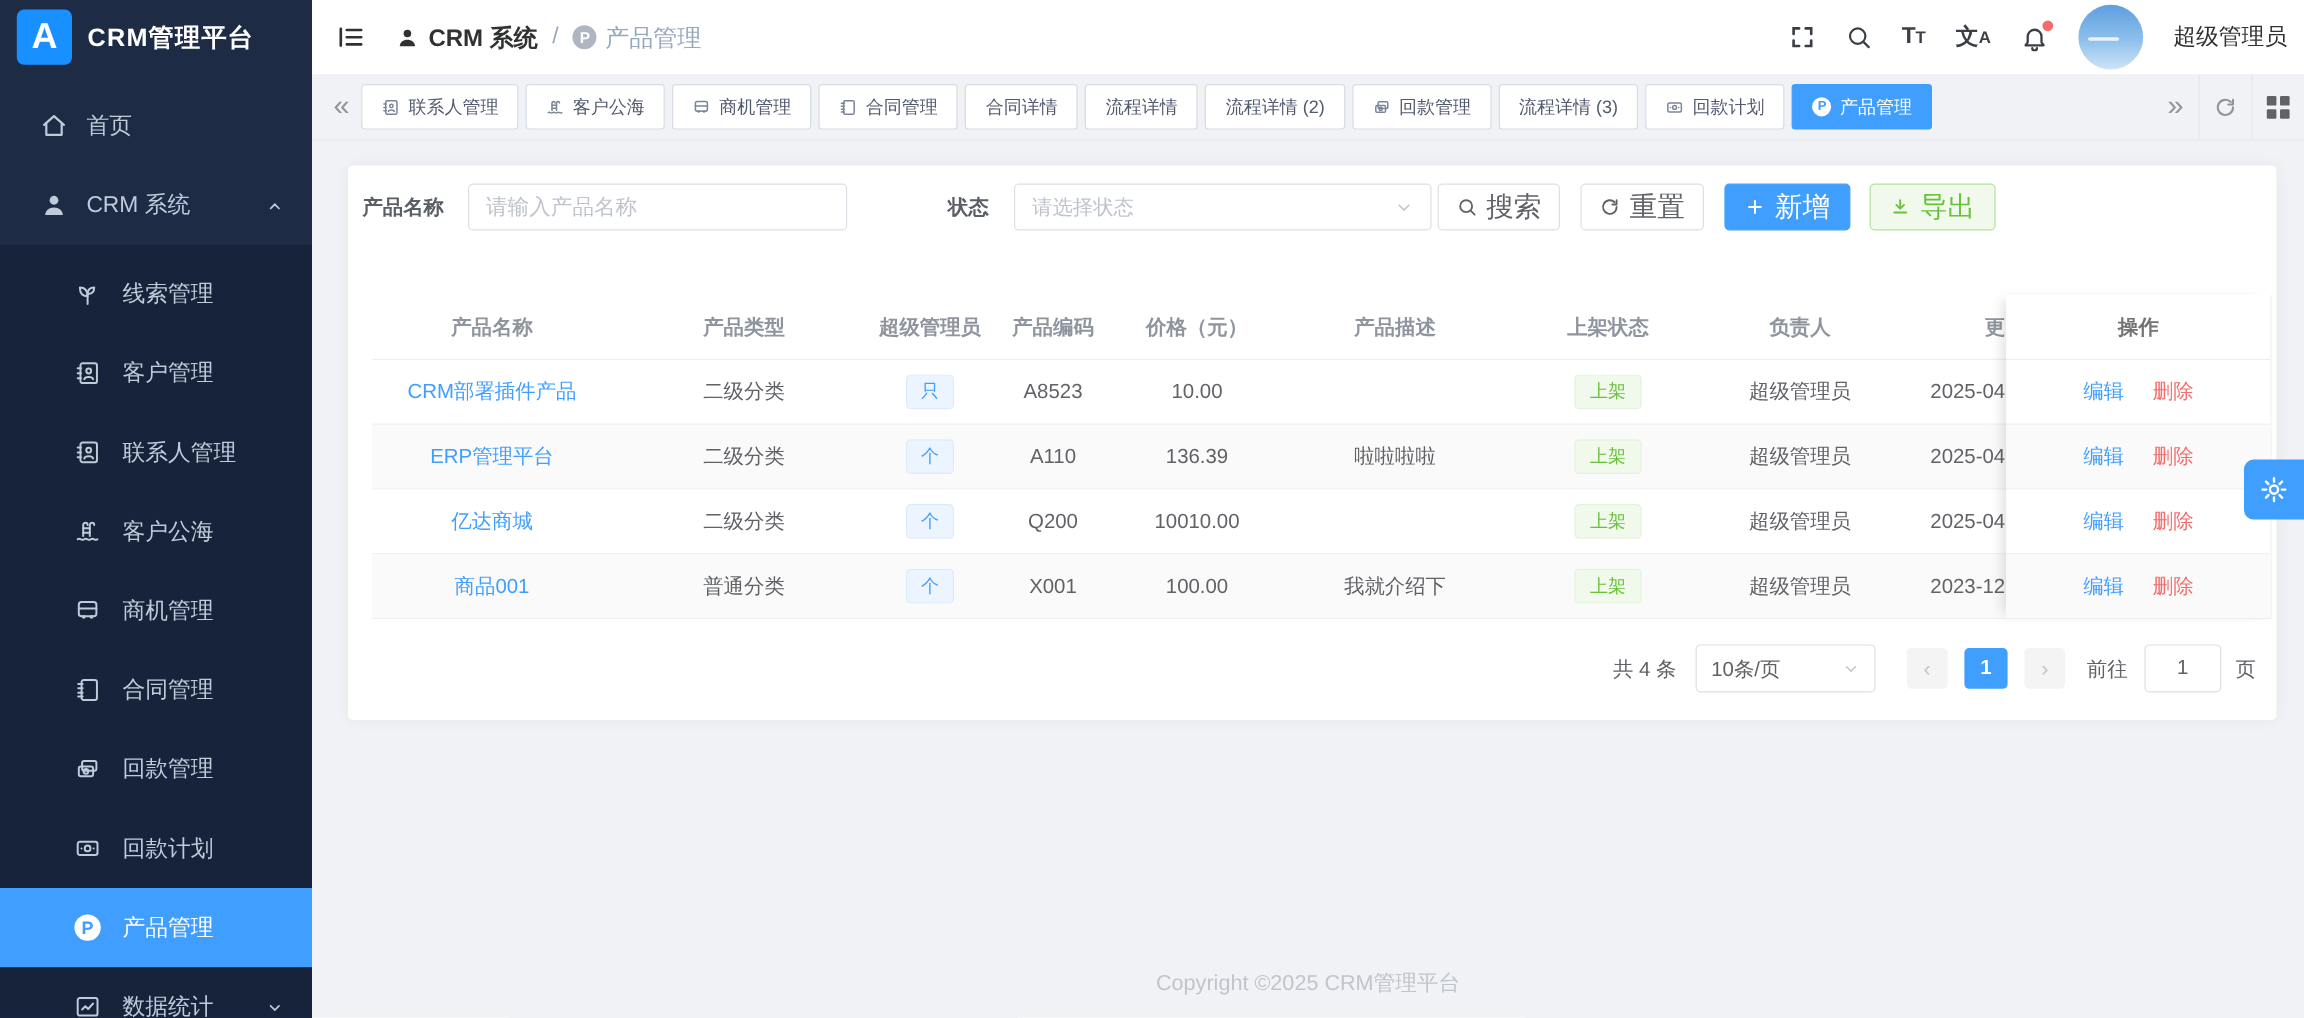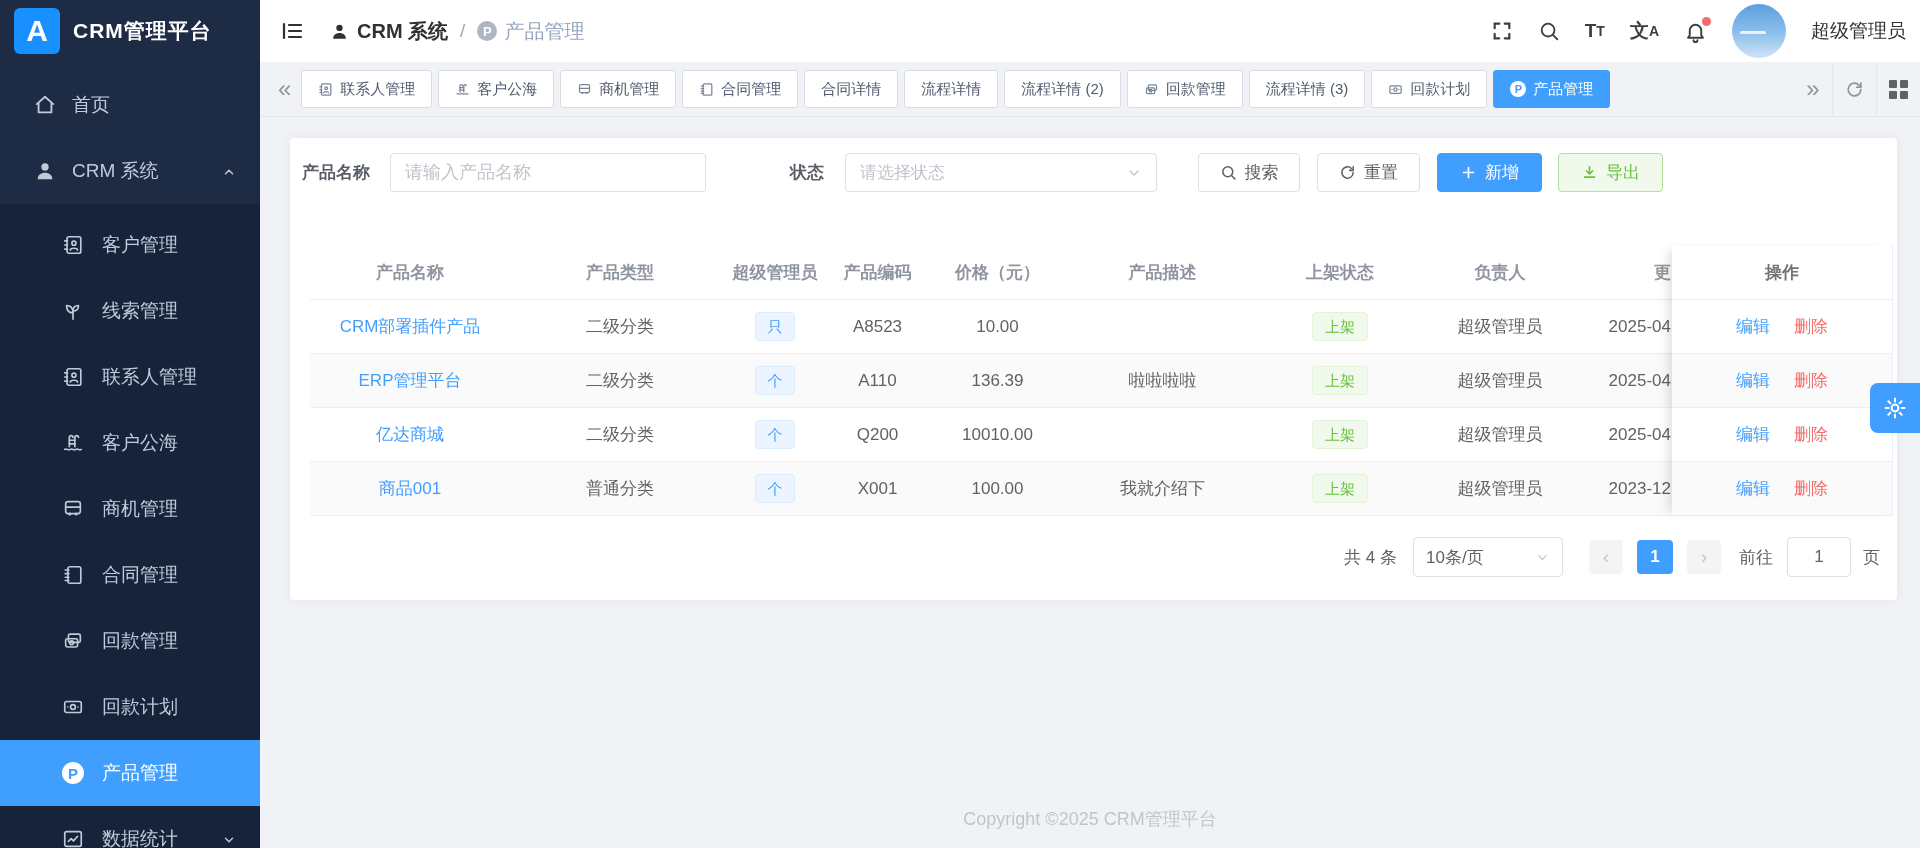--- a/index.html
+++ b/index.html
@@ -72,27 +72,27 @@
     box-shadow:0 0 12px rgba(0,0,0,.05); }
 
   
   .f-label { position:absolute; top:15px; height:39px; line-height:39px; font-weight:bold; color:#5a5e66; }
   .lbl-name { left:12px; }
   .lbl-status { left:500px; }
   .inp { position:absolute; top:15px; height:39px; border:1px solid #dcdfe6; border-radius:4px; background:#fff;
     font-size:18px; color:#3b82f6; padding:0 14px; font-family:inherit; }
   .inp::placeholder { color:#bfc4cc; }
   .inp-name { left:100px; width:316px; }
-  .sel { position:absolute; top:15px; left:555px; width:312px; height:39px; border:1px solid #dcdfe6; border-radius:4px;
+  .sel { position:absolute; top:15px; left:555px; width:348px; height:39px; border:1px solid #dcdfe6; border-radius:4px;
     background:#fff; display:flex; align-items:center; padding:0 14px; cursor:pointer; }
   .sel-text { color:#bfc4cc; flex:1; }
   .sel-caret { color:#c0c4cc; }
 
   .btn { position:absolute; top:15px; height:39px; border-radius:4px; border:1px solid #dcdfe6; background:#fff;
-    color:#606266; font-size:17px; display:flex; align-items:center; justify-content:center; gap:8px; cursor:pointer; font-family:inherit; }
+    color:#606266; font-size:23px; display:flex; align-items:center; justify-content:center; gap:8px; cursor:pointer; font-family:inherit; }
   .btn-search { left:908px; width:102px; }
   .btn-reset { left:1027px; width:103px; }
   .btn-add { left:1147px; width:105px; background:#409eff; border-color:#409eff; color:#fff; }
   .btn-export { left:1268px; width:105px; background:#f0f9eb; border-color:#b3e19d; color:#67c23a; }
 
   
   .table-wrap { position:absolute; left:20px; top:108px; width:1583px; height:270px; }
   .t-main { position:absolute; left:0; top:0; width:1362px; height:270px; overflow:hidden; }
   .t-row { display:flex; height:54px; align-items:center; border-bottom:1px solid #ebeef5; width:1375px; background:#fff; }
   .t-row.head { color:#8f959e; font-weight:bold; }
@@ -155,34 +155,34 @@
           <path d="M4 21c0-4.4 3.6-7 8-7s8 2.6 8 7z"></path>
         </svg>
       <span>CRM 系统</span>
       <svg class="caret" viewBox="0 0 24 24" fill="none" stroke="currentColor" stroke-width="2.5" stroke-linecap="round">
           <path d="M6 15l6-6 6 6"></path>
         </svg>
     </div>
     <div class="submenu">
       <div class="nav-item">
         <svg class="nav-icon" viewBox="0 0 24 24" fill="none" stroke="currentColor" stroke-width="1.8" stroke-linecap="round" stroke-linejoin="round">
+            <path d="M12 21v-9"></path>
+            <path d="M12 14C7 14 5 11 5 6c4 0 7 2.5 7 8z"></path>
+            <path d="M12 12c4 0 6-2.5 6-6-3.5 0-6 2-6 6z"></path>
+          </svg>
+        <span>线索管理</span>
+      </div>
+      <div class="nav-item">
+        <svg class="nav-icon" viewBox="0 0 24 24" fill="none" stroke="currentColor" stroke-width="1.8" stroke-linecap="round" stroke-linejoin="round">
             <rect x="5.5" y="3" width="15" height="18" rx="2"></rect>
             <path d="M3 7.5h3M3 12h3M3 16.5h3"></path>
             <circle cx="13" cy="10" r="2.2"></circle>
             <path d="M9 17.5c.6-2.6 7.4-2.6 8 0"></path>
           </svg>
         <span>客户管理</span>
-      </div>
-      <div class="nav-item">
-        <svg class="nav-icon" viewBox="0 0 24 24" fill="none" stroke="currentColor" stroke-width="1.8" stroke-linecap="round" stroke-linejoin="round">
-            <path d="M12 21v-9"></path>
-            <path d="M12 14C7 14 5 11 5 6c4 0 7 2.5 7 8z"></path>
-            <path d="M12 12c4 0 6-2.5 6-6-3.5 0-6 2-6 6z"></path>
-          </svg>
-        <span>线索管理</span>
       </div>
       <div class="nav-item">
         <svg class="nav-icon" viewBox="0 0 24 24" fill="none" stroke="currentColor" stroke-width="1.8" stroke-linecap="round" stroke-linejoin="round">
             <rect x="5.5" y="3" width="15" height="18" rx="2"></rect>
             <path d="M3 7.5h3M3 12h3M3 16.5h3"></path>
             <circle cx="13" cy="10" r="2.2"></circle>
             <path d="M9 17.5c.6-2.6 7.4-2.6 8 0"></path>
           </svg>
         <span>联系人管理</span>
       </div>

